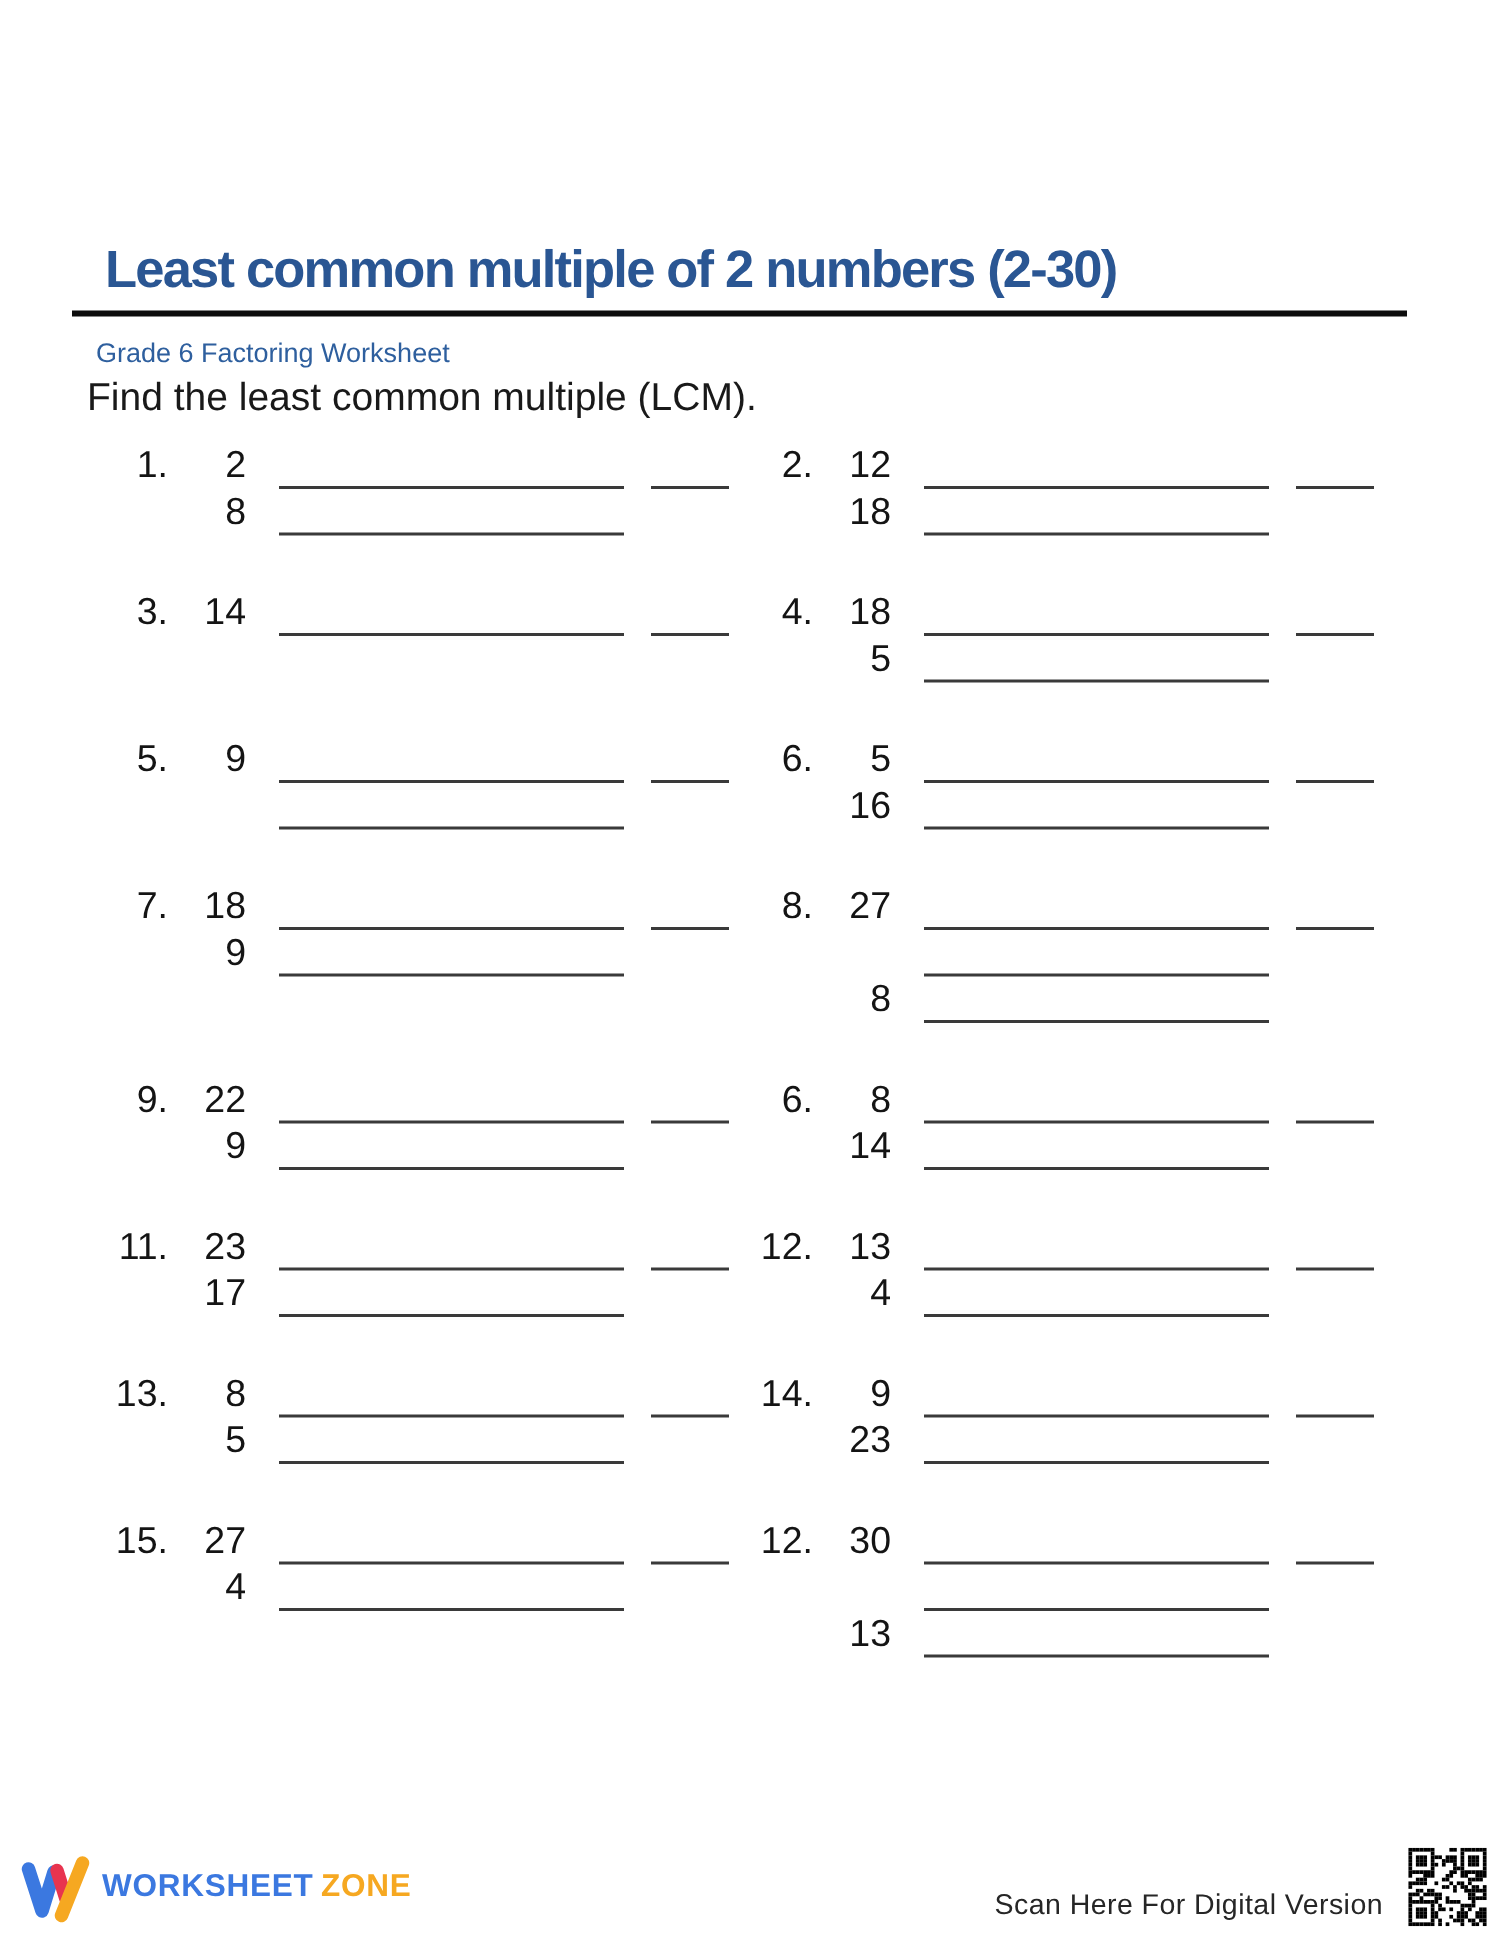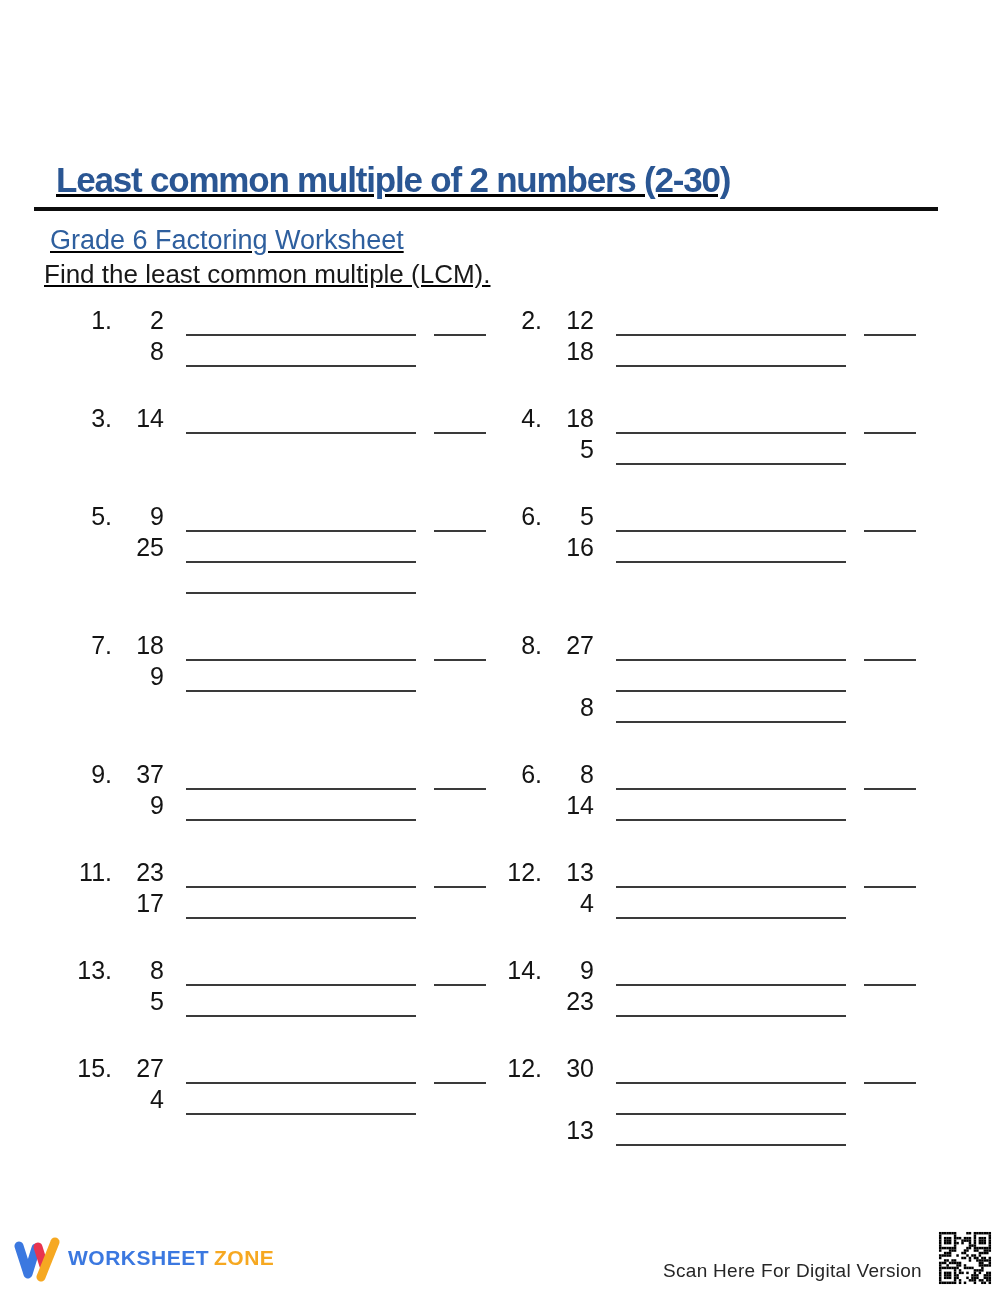--- a/index.html
+++ b/index.html
@@ -4,32 +4,32 @@
 <style>
   html,body { margin:0; padding:0; background:#ffffff; }
   .sheet {
     position:relative;
     width:1000px; height:1294px;
     background:#ffffff;
     overflow:hidden;
     font-family:"Liberation Sans", sans-serif;
   }
   
-  .header { padding:160px 62px 0 34px;text-decoration:underline; }
+  .header { padding:160px 62px 0 48px; }
   .title {
     margin:0 0 8px 22px;
     font-size:35px; font-weight:700; letter-spacing:-1.2px;
     line-height:1.12;
     color:var(--title-color,#2a5693);
     white-space:nowrap;
   }
   .title-rule { border-top:4px solid #0d0d0d; height:0; }
   .subtitle {
     margin:14px 0 3px 16px;
-    font-size:27px; font-weight:400;
+    font-size:18px; font-weight:400;
     color:var(--subtitle-color,#2e5f9e);
   }
   .instruction {
     margin:0 0 0 10px;
     font-size:26px; color:#191919;
   }
   
   .problems {
     display:grid;
     grid-template-columns:430px 430px;
@@ -154,24 +154,20 @@
     </div>
 
     <div class="problem">
       <div class="pnum">5.</div>
       <div class="pbody">
     <div class="prow">
       <span class="pval">9</span>
       <span class="pline"></span>
     </div>
 
-    <div class="prow">
-      <span class="pval">25</span>
-      <span class="pline"></span>
-    </div>
 
     <div class="prow">
       <span class="pval"></span>
       <span class="pline"></span>
     </div>
   </div>
       <div class="pans"></div>
     </div>
 
     <div class="problem">
@@ -224,21 +220,21 @@
       <span class="pline"></span>
     </div>
   </div>
       <div class="pans"></div>
     </div>
 
     <div class="problem">
       <div class="pnum">9.</div>
       <div class="pbody">
     <div class="prow">
-      <span class="pval">37</span>
+      <span class="pval">22</span>
       <span class="pline"></span>
     </div>
 
     <div class="prow">
       <span class="pval">9</span>
       <span class="pline"></span>
     </div>
   </div>
       <div class="pans"></div>
     </div>

